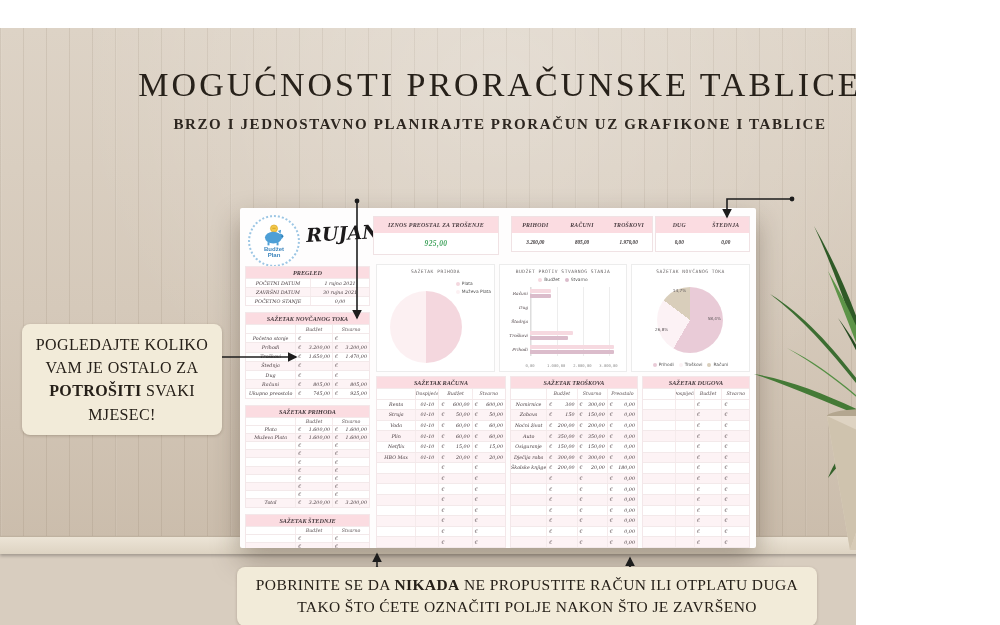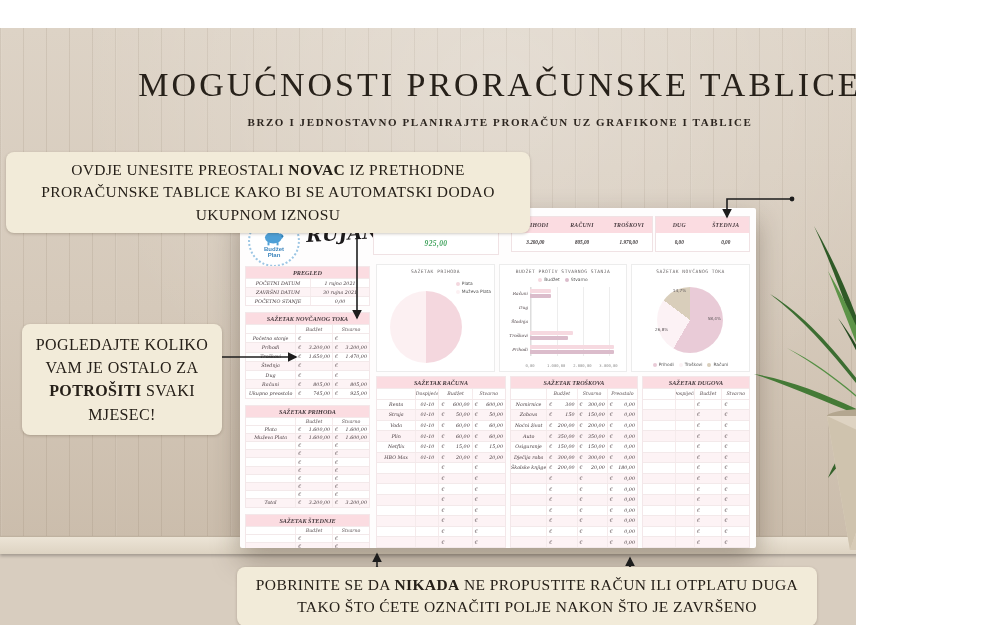--- a/index.html
+++ b/index.html
@@ -15,21 +15,21 @@
   .baseboard{position:absolute;left:0;top:508px;width:1000px;height:17px;background:linear-gradient(180deg,#ece4d6,#ddd3c2);border-top:1px solid #bfb2a0;box-shadow:0 2px 3px rgba(0,0,0,.25);}
   .floor{position:absolute;left:0;top:525px;width:1000px;height:100px;
     background:
       repeating-linear-gradient(171deg, rgba(0,0,0,.10) 0 2px, rgba(0,0,0,0) 2px 34px),
       repeating-linear-gradient(96deg, #c89a66 0 38px, #b2824f 38px 40px, #c09060 40px 86px, #a5764a 86px 88px, #cfa univers 0),
       repeating-linear-gradient(96deg, #c59765 0 44px, #ab7c4c 44px 46px, #bd8d5c 46px 92px, #9e7143 92px 94px),
       linear-gradient(180deg,#c1935f,#a97b4c);}
 
   
   .page-title{position:absolute;left:0;top:38px;width:1000px;text-align:center;font-size:34px;letter-spacing:3px;color:#27211a;font-weight:500;}
-  .page-subtitle{position:absolute;left:0;top:88px;width:1000px;text-align:center;font-size:11px;letter-spacing:1.6px;color:#2d2620;font-weight:600;}
+  .page-subtitle{position:absolute;left:0;top:88px;width:1000px;text-align:center;font-size:15px;letter-spacing:1.6px;color:#2d2620;font-weight:600;}
 
   
   .callout{position:absolute;background:#f2ebd9;border-radius:8px;color:#262019;text-align:center;
     font-size:15.5px;line-height:1.45;letter-spacing:.4px;padding:7px 12px;box-shadow:0 1px 3px rgba(60,45,25,.25);z-index:6;}
   .callout b{font-weight:700;}
   .co-top-left{left:6px;top:124px;width:500px;}
   .co-right{left:790px;top:146px;width:160px;}
   .co-mid-left{left:22px;top:296px;width:180px;font-size:16px;padding:9px 10px;}
   .co-bottom{left:237px;top:539px;width:556px;}
 
@@ -1183,22 +1183,19 @@
     <circle cx="792" cy="171" r="2.4"></circle>
     <polyline points="792,171 727,171 727,189" marker-end="url(#ah)"></polyline>
     <circle cx="209" cy="329" r="2.4"></circle>
     <line x1="209" y1="329" x2="296" y2="329" marker-end="url(#ah)"></line>
     <circle cx="377" cy="541" r="2.4"></circle>
     <line x1="377" y1="541" x2="377" y2="526" marker-end="url(#ah)"></line>
     <circle cx="630" cy="541" r="2.4"></circle>
     <line x1="630" y1="541" x2="630" y2="530" marker-end="url(#ah)"></line>
   </svg>
 
-  <div class="callout co-top-left">
-    <span>OVDJE UNESITE PREOSTALI </span><b>NOVAC</b><span> IZ PRETHODNE PRORAČUNSKE TABLICE KAKO BI SE AUTOMATSKI DODAO UKUPNOM IZNOSU</span>
-  </div>
   <div class="callout co-bottom">
     <span>POBRINITE SE DA </span><b>NIKADA</b><span> NE PROPUSTITE RAČUN ILI OTPLATU DUGA TAKO ŠTO ĆETE OZNAČITI POLJE NAKON ŠTO JE ZAVRŠENO</span>
   </div>
   <div class="callout co-mid-left">
     <span>POGLEDAJTE KOLIKO VAM JE OSTALO ZA </span><b>POTROŠITI</b><span> SVAKI MJESEC!</span>
   </div>
 </div>
 
 </body></html>

